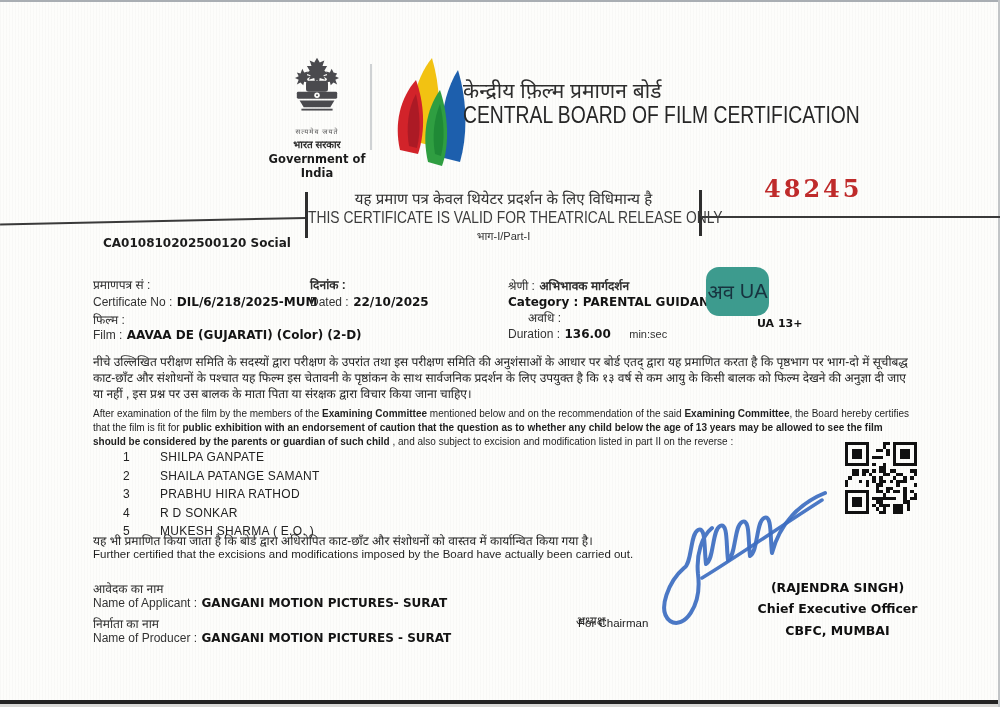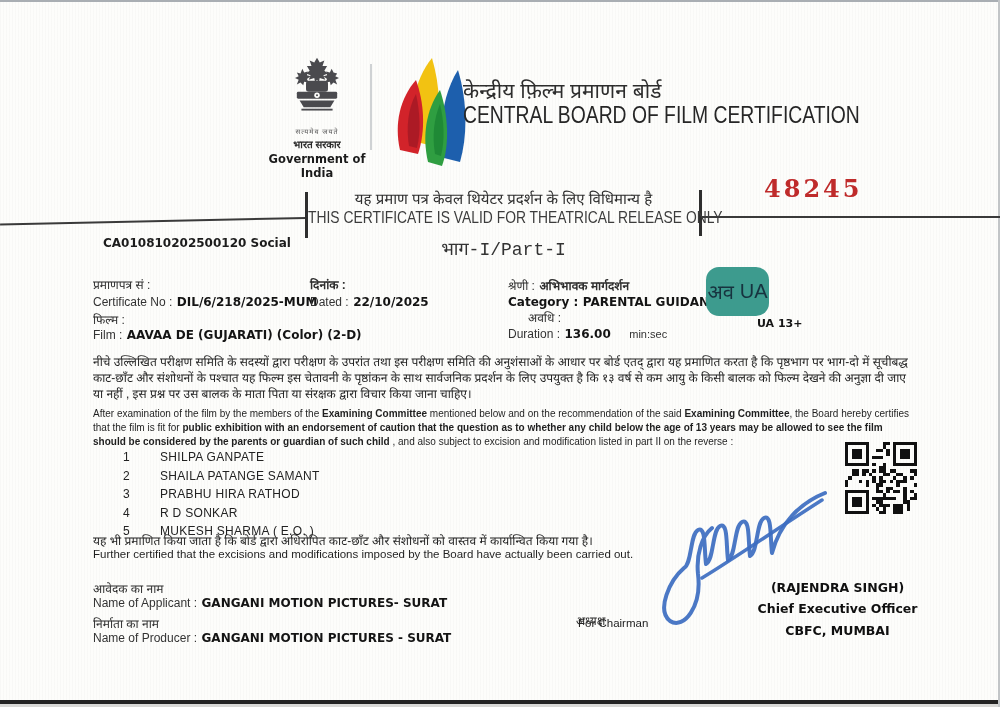--- a/index.html
+++ b/index.html
@@ -30,21 +30,21 @@
   .serial{left:764px;top:174px;font-family:"DejaVu Serif",serif;font-weight:bold;font-size:24px;color:#bf2b2b;letter-spacing:3px;}
 
   
   .rule-left{left:0;top:217px;width:306px;height:2px;background:#3a3a3a;transform:rotate(-1.2deg);transform-origin:right center;}
   .rule-right{left:701px;top:216px;width:299px;height:2px;background:#3a3a3a;}
   .bar-left{left:305px;top:192px;width:2.5px;height:46px;background:#2e2e2e;}
   .bar-right{left:699px;top:190px;width:2.5px;height:46px;background:#2e2e2e;}
   .banner{left:308px;top:188px;width:391px;text-align:center;}
   .banner-hi{font-size:15px;color:#2e2e2e;}
   .banner-en{font-size:16.5px;color:#3c3c3c;white-space:nowrap;}
-  .banner-part{font-size:18px;color:#333;margin-top:9px;font-family:Liberation Mono, monospace;}
+  .banner-part{font-size:11px;color:#333;margin-top:1px;}
   .ref-no{left:103px;top:236px;font-size:12px;font-weight:bold;font-family:"DejaVu Sans",sans-serif;color:#1c1c1c;}
 
   
   .lab{font-size:12px;color:#333;}
   .lab-hi{font-size:12px;color:#2e2e2e;}
   .typed{font-family:"DejaVu Sans",sans-serif;font-weight:bold;color:#141414;font-size:12px;}
   .row-line{white-space:nowrap;}
   .unit{font-size:11px;color:#333;font-weight:normal;font-family:"Liberation Sans",sans-serif;}
 
   

